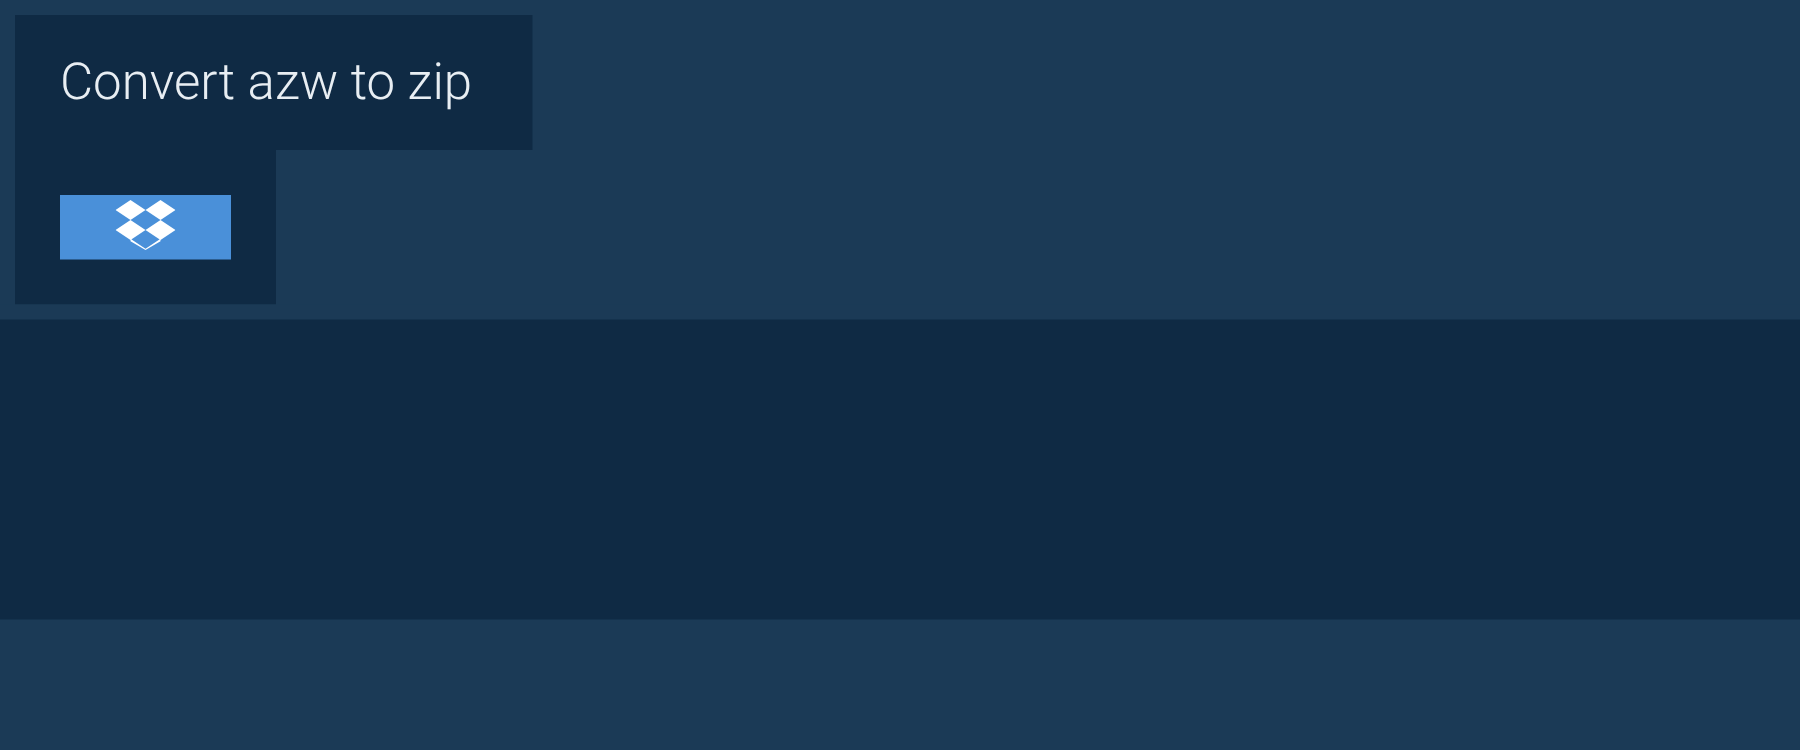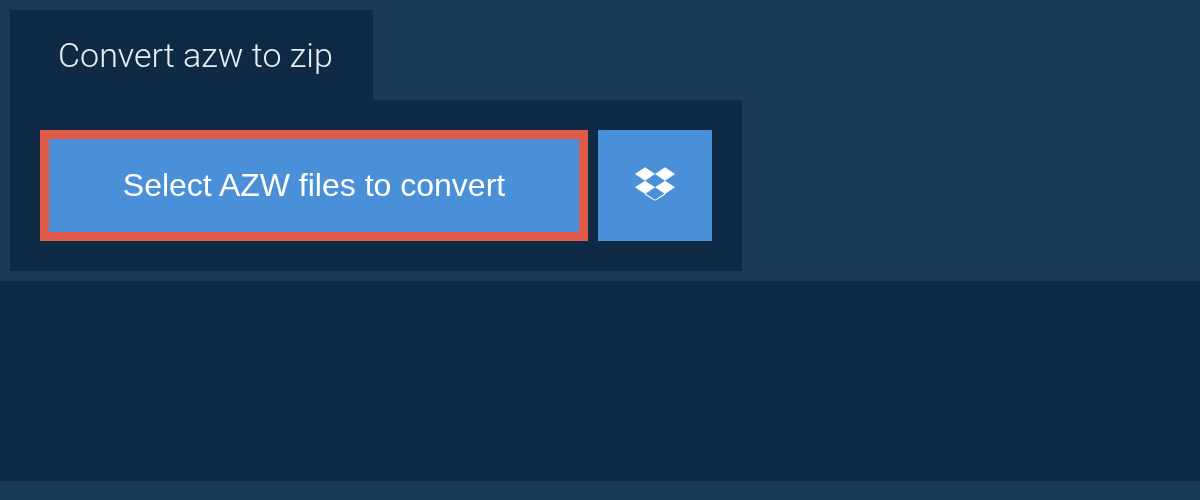--- a/index.html
+++ b/index.html
@@ -15,21 +15,21 @@
       overflow: hidden;
     }
     .tab-container {
       display: flex;
     }
     .tab {
       background: #0f2a44;
       color: #e8eef3;
       font-size: 34px;
       font-weight: 300;
-      padding: 25px 40px 25px 48px;
+      padding: 25px 40px 25px 30px;
       margin-left: 10px;
       margin-top: 10px;
     }
     .panel {
       background: #0f2a44;
       margin-left: 10px;
       margin-right: 10px;
       padding: 30px 30px 30px 30px;
       display: flex;
       gap: 10px;
@@ -80,25 +80,20 @@
 </head>
 <body>
 
 <div class="tab-container">
   <div class="tab">
     <span>Convert azw to zip</span>
   </div>
 </div>
 
 <div class="panel">
-  <div class="select-button-wrapper">
-    <button class="select-button">
-      <span>Select AZW files to convert</span>
-    </button>
-  </div>
   <button class="dropbox-button">
     <span>
       <svg viewBox="0 0 24 24" xmlns="http://www.w3.org/2000/svg">
         <path d="M6 2L0 6l6 4-6 4 6 4 6-4 6 4 6-4-6-4 6-4-6-4-6 4-6-4zm6 4l6 4-6 4-6-4 6-4zm-6 12.5l6 3.5 6-3.5v-1l-6 4-6-4v1z"></path>
       </svg>
     </span>
   </button>
 </div>
 
 <div class="spacer"></div>

